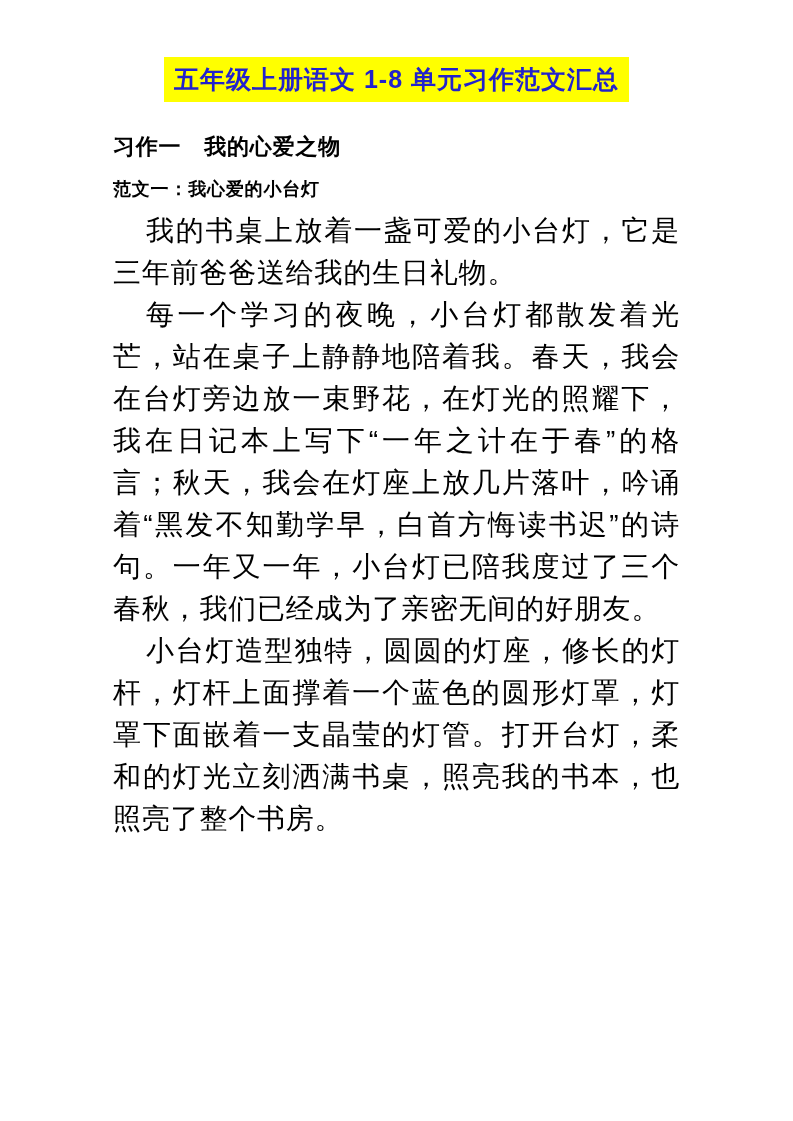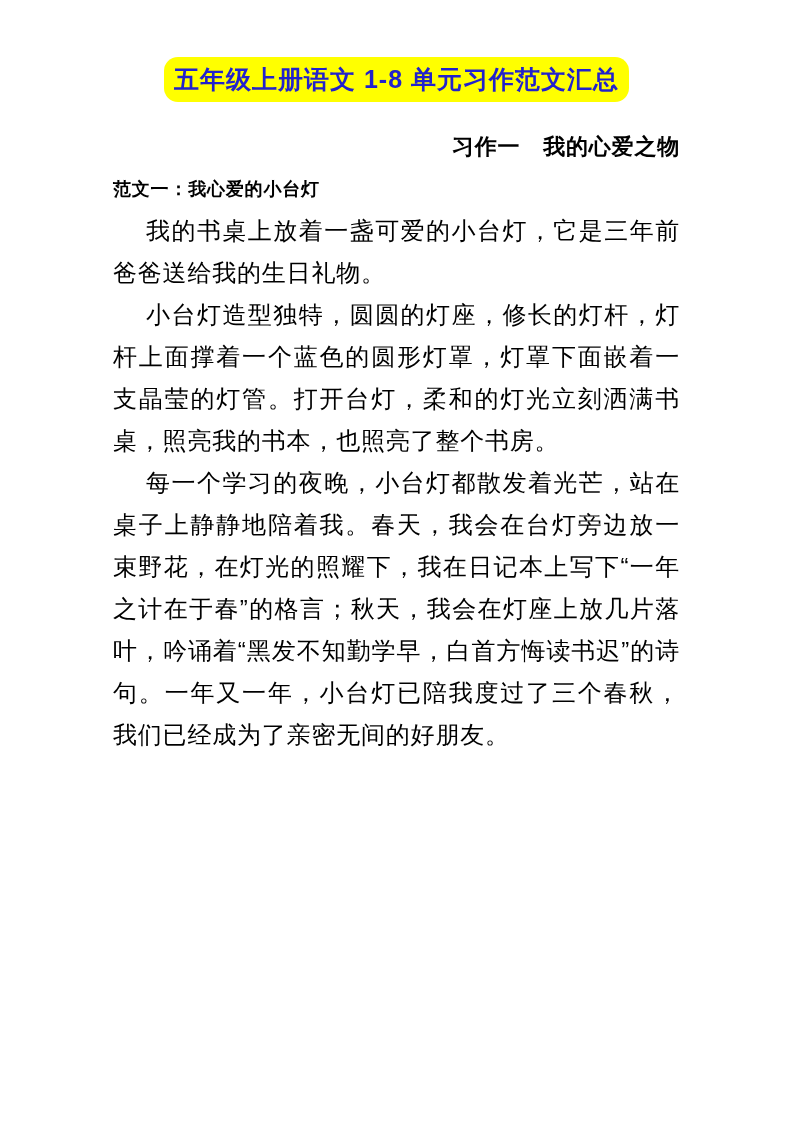--- a/index.html
+++ b/index.html
@@ -26,39 +26,38 @@
   .main-title .hl {
     display: inline-block;
     background: #FFFF00;
     color: #2222CC;
     font-weight: bold;
     font-size: 25px;
     line-height: 27px;
     padding: 9px 10px;
     letter-spacing: 1px;
     white-space: nowrap;
-    border-radius: 14px;
   }
   .section-title {
     font-size: 22px;
     font-weight: bold;
-    text-align: right;
+    text-align: left;
     line-height: 42px;
     margin: 0;
     letter-spacing: 0.8px;
   }
   .essay-heading {
     font-size: 18px;
     font-weight: bold;
     line-height: 42px;
     margin: 0;
     letter-spacing: 0.8px;
   }
   p.body-para {
-    font-size: 24px;
+    font-size: 28px;
     line-height: 42px;
     margin: 0;
     text-align: justify;
     text-indent: 33px;
     letter-spacing: 0.8px;
     color: #000000;
   }
 </style>
 </head>
 <body>
@@ -67,17 +66,17 @@
   <div class="main-title">
     <span class="hl">五年级上册语文 1-8 单元习作范文汇总</span>
   </div>
 
   <div class="section-title">习作一　我的心爱之物</div>
 
   <div class="essay-heading">范文一：我心爱的小台灯</div>
 
   <p class="body-para">我的书桌上放着一盏可爱的小台灯，它是三年前爸爸送给我的生日礼物。</p>
 
+  <p class="body-para">每一个学习的夜晚，小台灯都散发着光芒，站在桌子上静静地陪着我。春天，我会在台灯旁边放一束野花，在灯光的照耀下，我在日记本上写下“一年之计在于春”的格言；秋天，我会在灯座上放几片落叶，吟诵着“黑发不知勤学早，白首方悔读书迟”的诗句。一年又一年，小台灯已陪我度过了三个春秋，我们已经成为了亲密无间的好朋友。</p>
+
   <p class="body-para">小台灯造型独特，圆圆的灯座，修长的灯杆，灯杆上面撑着一个蓝色的圆形灯罩，灯罩下面嵌着一支晶莹的灯管。打开台灯，柔和的灯光立刻洒满书桌，照亮我的书本，也照亮了整个书房。</p>
-
-  <p class="body-para">每一个学习的夜晚，小台灯都散发着光芒，站在桌子上静静地陪着我。春天，我会在台灯旁边放一束野花，在灯光的照耀下，我在日记本上写下“一年之计在于春”的格言；秋天，我会在灯座上放几片落叶，吟诵着“黑发不知勤学早，白首方悔读书迟”的诗句。一年又一年，小台灯已陪我度过了三个春秋，我们已经成为了亲密无间的好朋友。</p>
 
 </div>
 
 </body></html>

